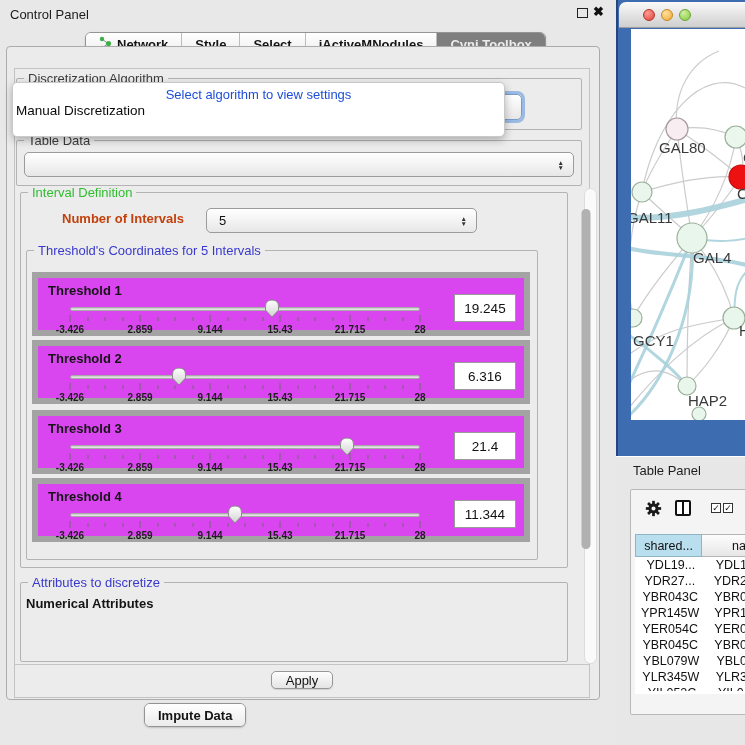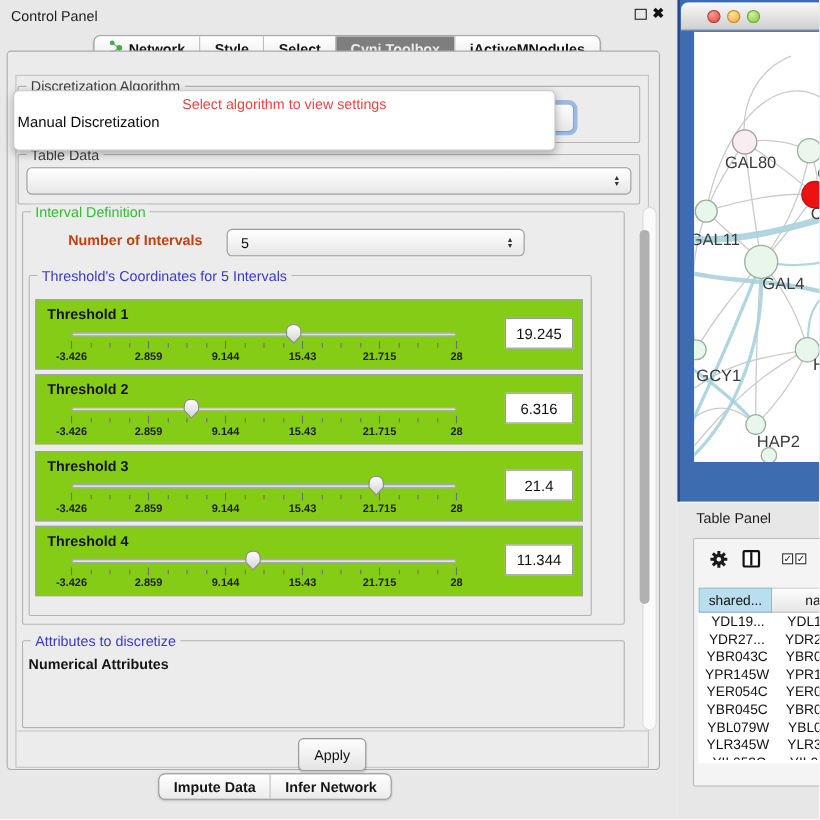--- a/index.html
+++ b/index.html
@@ -37,35 +37,35 @@
   .stepper{position:absolute;right:9px;top:50%;transform:translateY(-50%);display:flex;flex-direction:column;
            font-size:6.5px;line-height:5px;color:#333;letter-spacing:0;}
 
   
   #algo-combo{left:26px;top:94px;width:496px;height:26px;border:1px solid #7a9cc9;
               box-shadow:0 0 0 3px rgba(110,160,225,.65);}
 
   
   #algo-popup{position:absolute;left:12px;top:82px;width:493px;height:55px;background:#ffffff;
               border:1px solid #c9c9c9;border-radius:5px;box-shadow:0 3px 8px rgba(0,0,0,.28);z-index:30;}
-  #algo-hint{position:absolute;left:0;right:0;top:4px;text-align:center;font-size:13px;color:#ef4444;}
+  #algo-hint{position:absolute;left:0;right:0;top:4px;text-align:center;font-size:13px;color:#1d4ed8;}
   .algo-option{position:absolute;left:3px;font-size:13.5px;color:#0a0a0a;white-space:nowrap;}
   .algo-option.opt-0{top:20px;font-weight:normal;}
   .algo-option.opt-1{top:37px;}
 
   
   #settings-scrollbar{position:absolute;left:584px;top:188px;width:13px;height:476px;background:#fafafa;
                       border:1px solid #dcdcdc;border-radius:7px;}
   #settings-scrollbar .thumb{position:absolute;left:1px;top:20px;width:9px;height:340px;background:#b1b1b1;border-radius:5px;}
 
   
   #num-label{position:absolute;left:62px;top:211px;font-size:13px;font-weight:bold;color:#c2410c;}
   #separator{position:absolute;left:15px;top:664px;width:574px;height:1px;background:#c5c5c5;}
 
-  .tblock{position:absolute;left:32px;width:498px;height:64px;border:1px solid #a3a3a3;background:#84cc16;padding-left:37px;}
+  .tblock{position:absolute;left:32px;width:498px;height:64px;border:6px solid #a3a3a3;background:#d946ef;padding-left:37px;}
   .t-label{position:absolute;left:10px;top:5px;font-size:13px;font-weight:bold;color:#141414;}
   .slider{position:absolute;left:24px;top:20px;width:366px;height:42px;}
   .track{position:absolute;left:8px;right:8px;top:9px;height:4px;border:1px solid #a9a9a9;border-radius:3px;
          background:linear-gradient(#c9c9c9,#ececec);}
   .thumb{position:absolute;top:1px;width:16px;height:19px;transform:translateX(-50%);}
   .ticks{position:absolute;left:8px;right:8px;top:17px;height:8px;}
   .tick{position:absolute;width:1px;background:#6f6f6f;transform:translateX(-50%);}
   .tick.minor{height:4px;top:2px;}
   .tick.major{height:7px;top:0;}
   .ticklabels{position:absolute;left:8px;right:8px;top:26px;height:12px;}
@@ -73,21 +73,21 @@
   .t-value{position:absolute;right:8px;top:16px;width:62px;height:28px;background:#ffffff;border:1px solid #9a9a9a;
            font-size:13.5px;color:#111;display:flex;align-items:center;justify-content:center;}
 
   
   #attr-sublabel{position:absolute;left:26px;top:596px;font-size:13px;font-weight:bold;color:#141414;}
   #attr-list{position:absolute;left:28px;top:615px;width:530px;height:47px;background:#ffffff;border:1px solid #a6a6a6;overflow:hidden;}
   .attr-item{height:16px;line-height:16px;padding-left:9px;font-size:13px;color:#111;white-space:nowrap;}
   #attr-scrollbar{position:absolute;right:1px;top:1px;width:11px;height:44px;background:#f2f2f2;}
   #attr-scrollbar .thumb{position:absolute;left:1px;top:2px;width:9px;height:27px;background:#aebcc4;border-radius:5px;}
 
-  #apply-btn{position:absolute;left:271px;top:671px;width:62px;height:30px;border:1px solid #979797;border-radius:5px;
+  #apply-btn{position:absolute;left:271px;top:671px;width:62px;height:18px;border:1px solid #979797;border-radius:5px;
              background:linear-gradient(#fefefe,#e4e4e4);font-size:13px;color:#111;display:flex;align-items:center;
              justify-content:center;box-shadow:0 1px 1px rgba(0,0,0,.12);}
 
   
   #network-window{position:absolute;left:616px;top:0;width:129px;height:456px;background:var(--frame-blue);
                   border-left:2px solid #27457c;}
   #net-titlebar{position:absolute;left:1px;top:2px;width:128px;height:26px;border-top-left-radius:7px;
                 background:linear-gradient(#f9f9f9,#cfcfcf);border-bottom:1px solid #9e9e9e;}
   .tlight{position:absolute;top:7px;width:12px;height:12px;border-radius:50%;}
   #tl-red{left:24px;background:radial-gradient(circle at 35% 30%,#ff9d96,#dd4338);border:1px solid #b4332c;}
@@ -140,25 +140,25 @@
               <circle cx="9.5" cy="7.5" r="2.6" fill="#3fae49"></circle>
             </svg></span>
           <span>Network</span>
         </div>
         <div class="tab">
           <span>Style</span>
         </div>
         <div class="tab">
           <span>Select</span>
         </div>
+        <div class="tab">
+          <span>jActiveMNodules</span>
+        </div>
         <div class="tab selected">
           <span>Cyni Toolbox</span>
-        </div>
-        <div class="tab">
-          <span>jActiveMNodules</span>
         </div>
       </div>
 
     <div id="cp-outer"></div>
     <div id="cp-inner"></div>
 
     <div class="group" style="left:16px;top:78px;width:566px;height:52px;">
       <span class="group-title gt-gray">Discretization Algorithm</span>
     </div>
     <div id="algo-combo" class="combo"></div>
@@ -385,23 +385,20 @@
       <span class="group-title gt-blue">Attributes to discretize</span>
     </div>
     <span id="attr-sublabel">Numerical Attributes</span>
 
     <div id="separator"></div>
     <div id="apply-btn">Apply</div>
 
     <div id="bottom-tabs" class="tabbar">
         <div class="tab">
           <span>Impute Data</span>
-        </div>
-        <div class="tab">
-          <span>Infer Network</span>
         </div>
       </div>
   </div>
 
   <div id="network-window">
     <div id="net-titlebar">
       <span class="tlight" id="tl-red"></span>
       <span class="tlight" id="tl-yellow"></span>
       <span class="tlight" id="tl-green"></span>
     </div>

